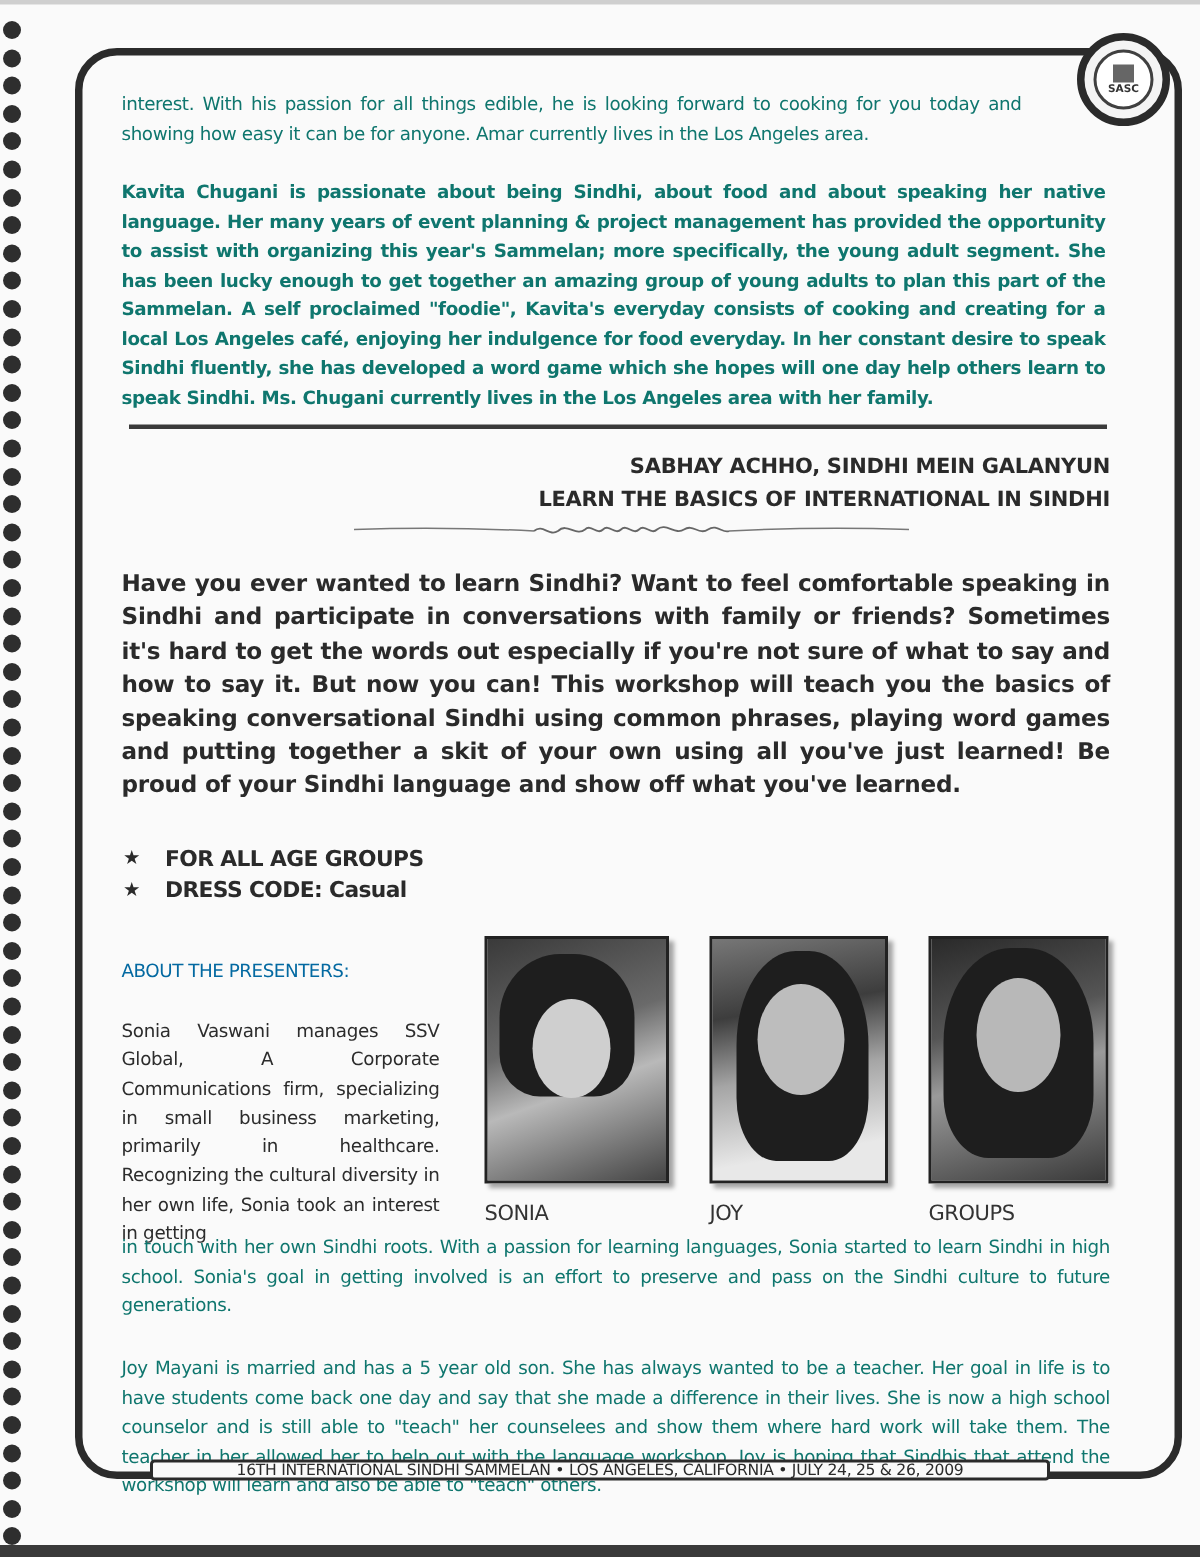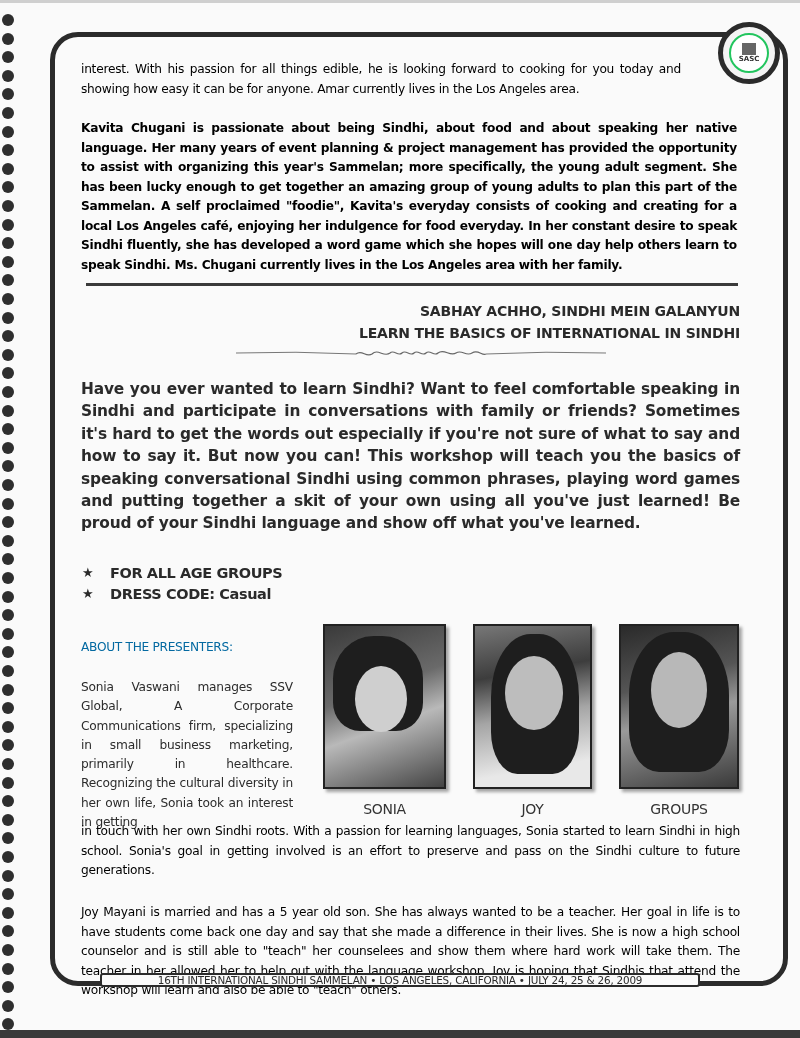--- a/index.html
+++ b/index.html
@@ -15,31 +15,31 @@
   .frame {
     position:absolute; left:50px; top:32px; width:738px; height:954px;
     border:5px solid #2b2b2b; border-radius:28px; box-sizing:border-box;
   }
   .logo {
     position:absolute; left:718px; top:22px; width:62px; height:62px; border-radius:50%;
     background:#f4f4f4; border:5px solid #2b2b2b; box-sizing:border-box;
     display:flex; align-items:center; justify-content:center;
   }
   .logo-inner {
-    width:40px; height:40px; border-radius:50%; border:2px solid #22c55e; box-sizing:border-box;
+    width:40px; height:40px; border-radius:50%; border:2px solid #404040; box-sizing:border-box;
     display:flex; flex-direction:column; align-items:center; justify-content:center;
     background:#fff;
   }
   .logo-emblem { width:14px; height:12px; background:#666; margin-bottom:1px; }
   .logo-text { font-size:7px; font-weight:bold; color:#333; line-height:1; }
 
   .content { position:absolute; left:81px; top:0; width:660px; }
   p { margin:0; }
   .body-text {
-    font-size:12.2px; line-height:19.5px; text-align:justify; color:#000000;
+    font-size:12.2px; line-height:19.5px; text-align:justify; color:#0f766e;
     letter-spacing:-0.25px;
   }
   .block-intro { position:absolute; top:60px; width:600px; }
   .block-kavita { position:absolute; top:119px; width:656px;font-weight:bold; }
 
   .divider { position:absolute; left:86px; top:283px; width:652px; height:3px; background:#3a3a3a; }
 
   .section-title {
     position:absolute; left:80px; width:660px; text-align:right;
     font-weight:bold; font-size:14px; color:#2a2a2a; letter-spacing:-0.2px;
@@ -69,21 +69,21 @@
     position:absolute; top:624px; height:165px; box-sizing:border-box;
     border:2px solid #222; box-shadow:3px 3px 3px rgba(0,0,0,0.35);
     overflow:hidden;
   }
   .photo-sonia { left:323px; width:123px; background:linear-gradient(160deg,#3a3a3a 0%,#6a6a6a 40%,#b9b9b9 60%,#444 100%); }
   .photo-joy { left:473px; width:119px; background:linear-gradient(170deg,#777 0%,#3d3d3d 30%,#a5a5a5 55%,#e8e8e8 85%); }
   .photo-kavita { left:619px; width:120px; background:linear-gradient(165deg,#2a2a2a 0%,#555 35%,#9a9a9a 55%,#3a3a3a 100%); }
   .face { position:absolute; border-radius:50%; background:#c8c8c8; }
   .hair { position:absolute; border-radius:45% 45% 30% 30%; background:#1e1e1e; }
 
-  .photo-label { position:absolute; top:801px; font-size:14px; color:#333; text-align:center; letter-spacing:-0.3px; }
+  .photo-label { position:absolute; top:801px; font-size:14px; color:#333; letter-spacing:-0.3px; }
   .lbl-sonia { left:323px; width:123px; }
   .lbl-joy { left:473px; width:119px; }
   .lbl-kavita { left:619px; width:120px; }
 
   .block-sonia-cont { position:absolute; top:822px; width:659px; }
   .block-joy { position:absolute; top:903px; width:659px; }
 
   .footer-bar {
     position:absolute; left:100px; top:973px; width:600px; height:14px; box-sizing:border-box;
     border:2px solid #2b2b2b; border-radius:3px; background:#fafafa;

